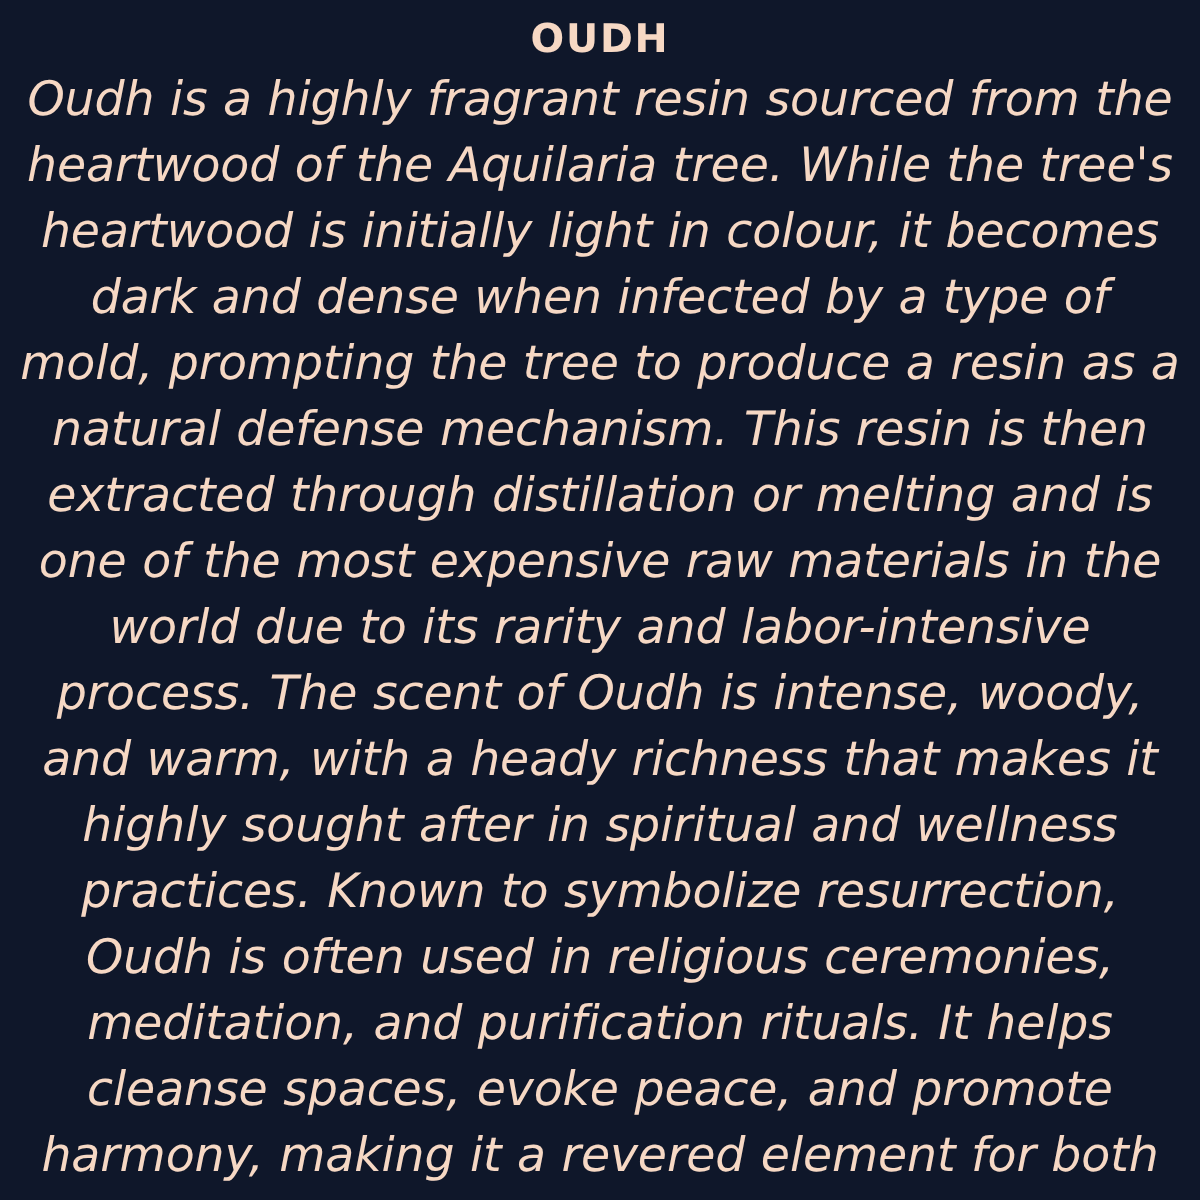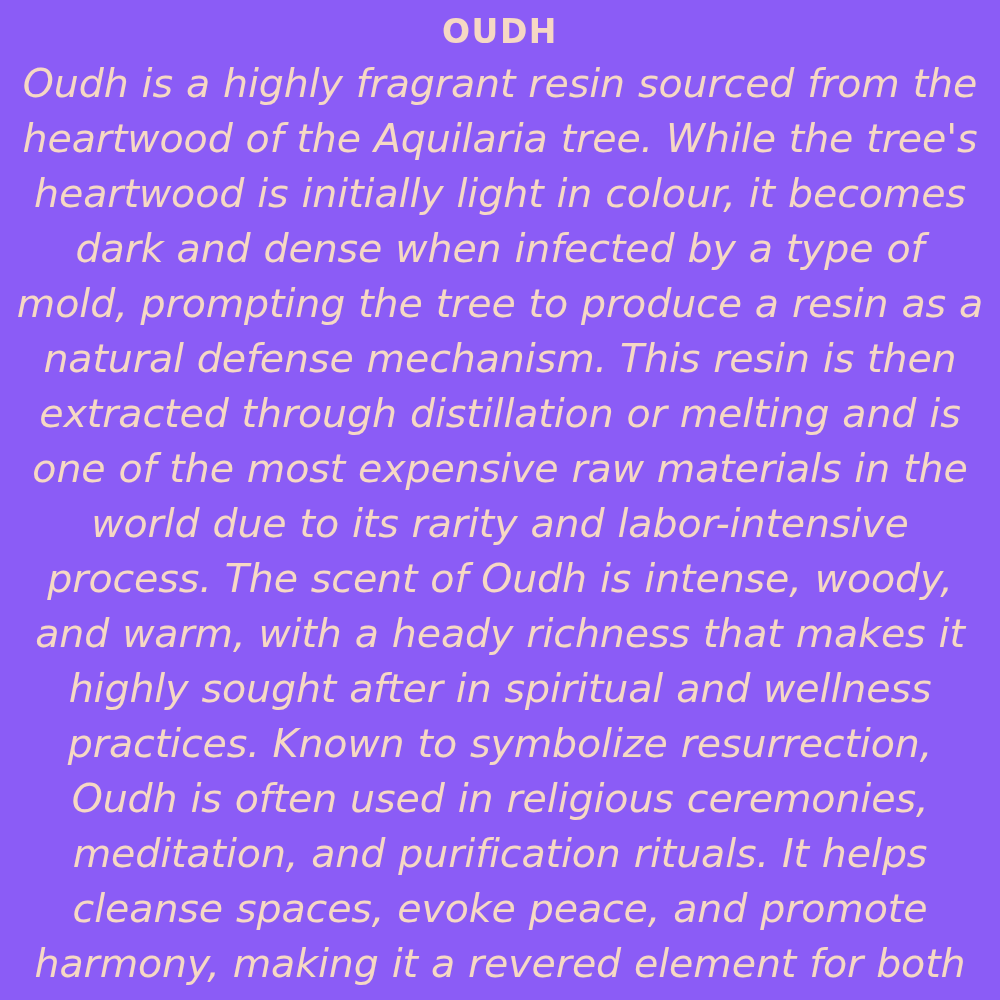--- a/index.html
+++ b/index.html
@@ -10,21 +10,21 @@
     width: 1000px;
     height: 1000px;
     background: #8f9b7c;
     font-family: "DejaVu Sans", sans-serif;
     overflow: hidden;
   }
   .card {
     box-sizing: border-box;
     width: 1000px;
     height: 1000px;
-    background: #8b5cf6;
+    background: #0f172a;
     padding: 8px 14px 10px 14px;
     display: flex;
     flex-direction: column;
     align-items: center;
   }
   .title {
     color: #f6d8c4;
     font-family: "DejaVu Sans", sans-serif;
     font-weight: bold;
     font-size: 33px;

